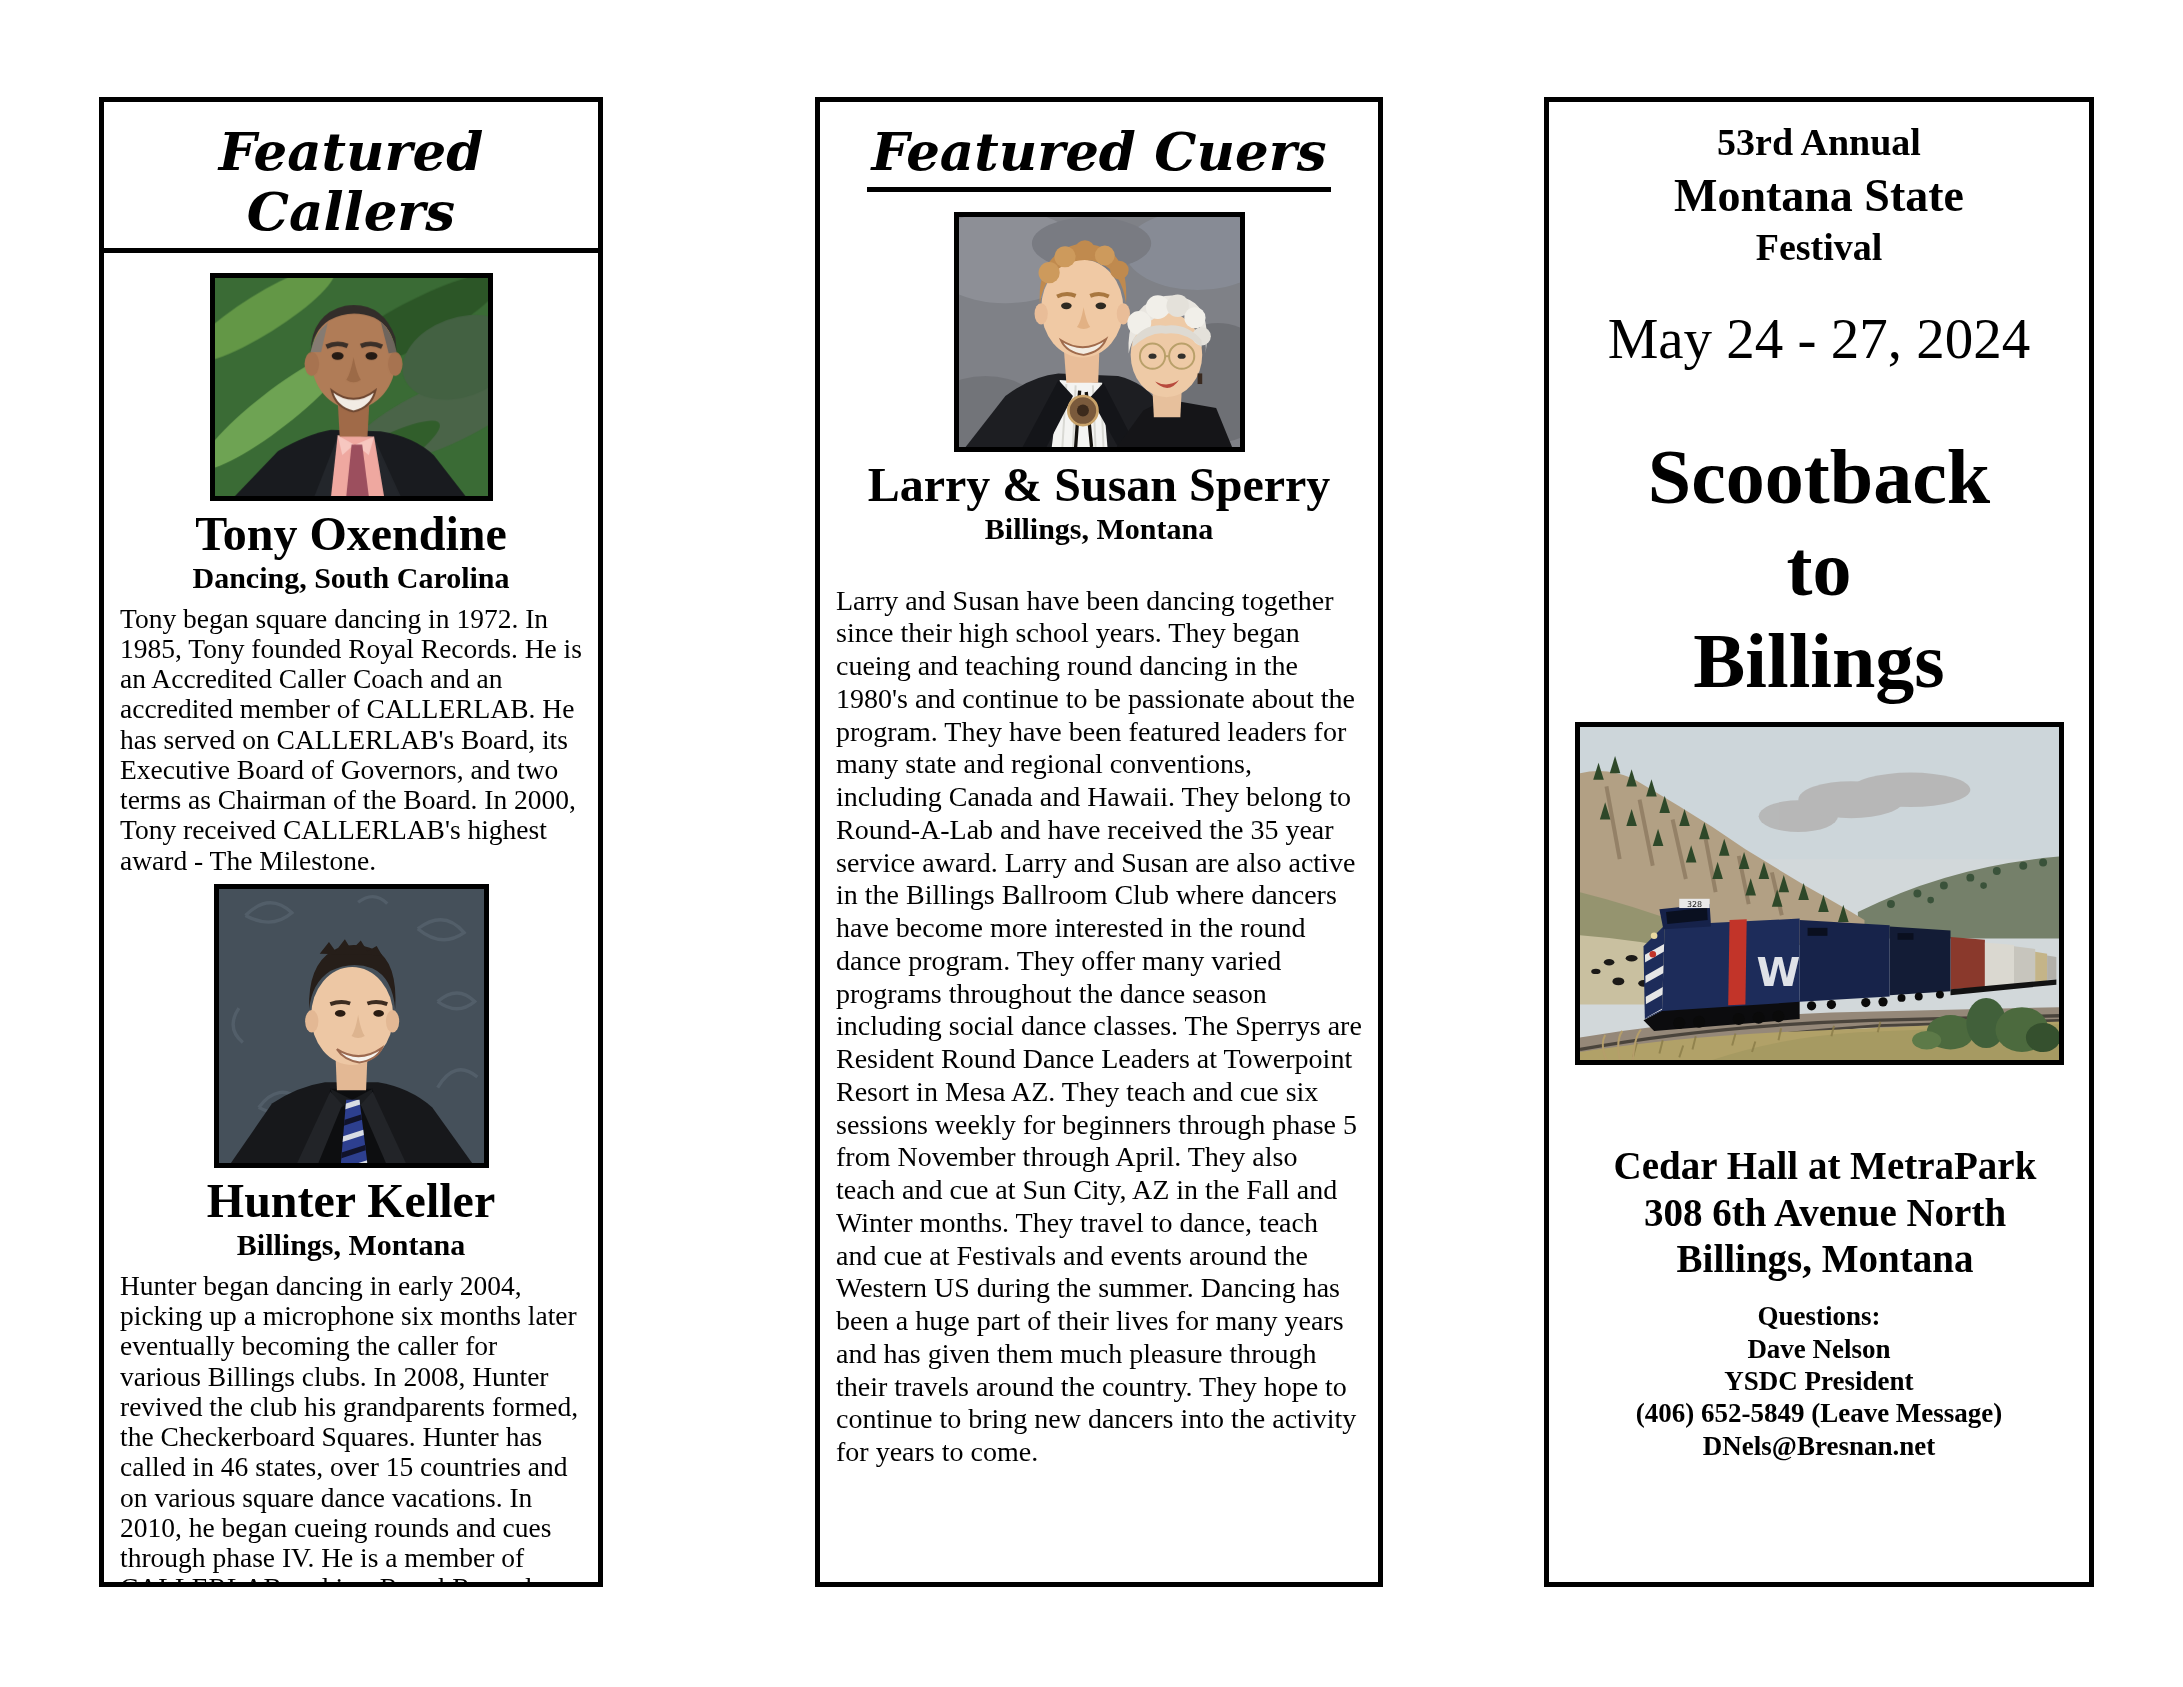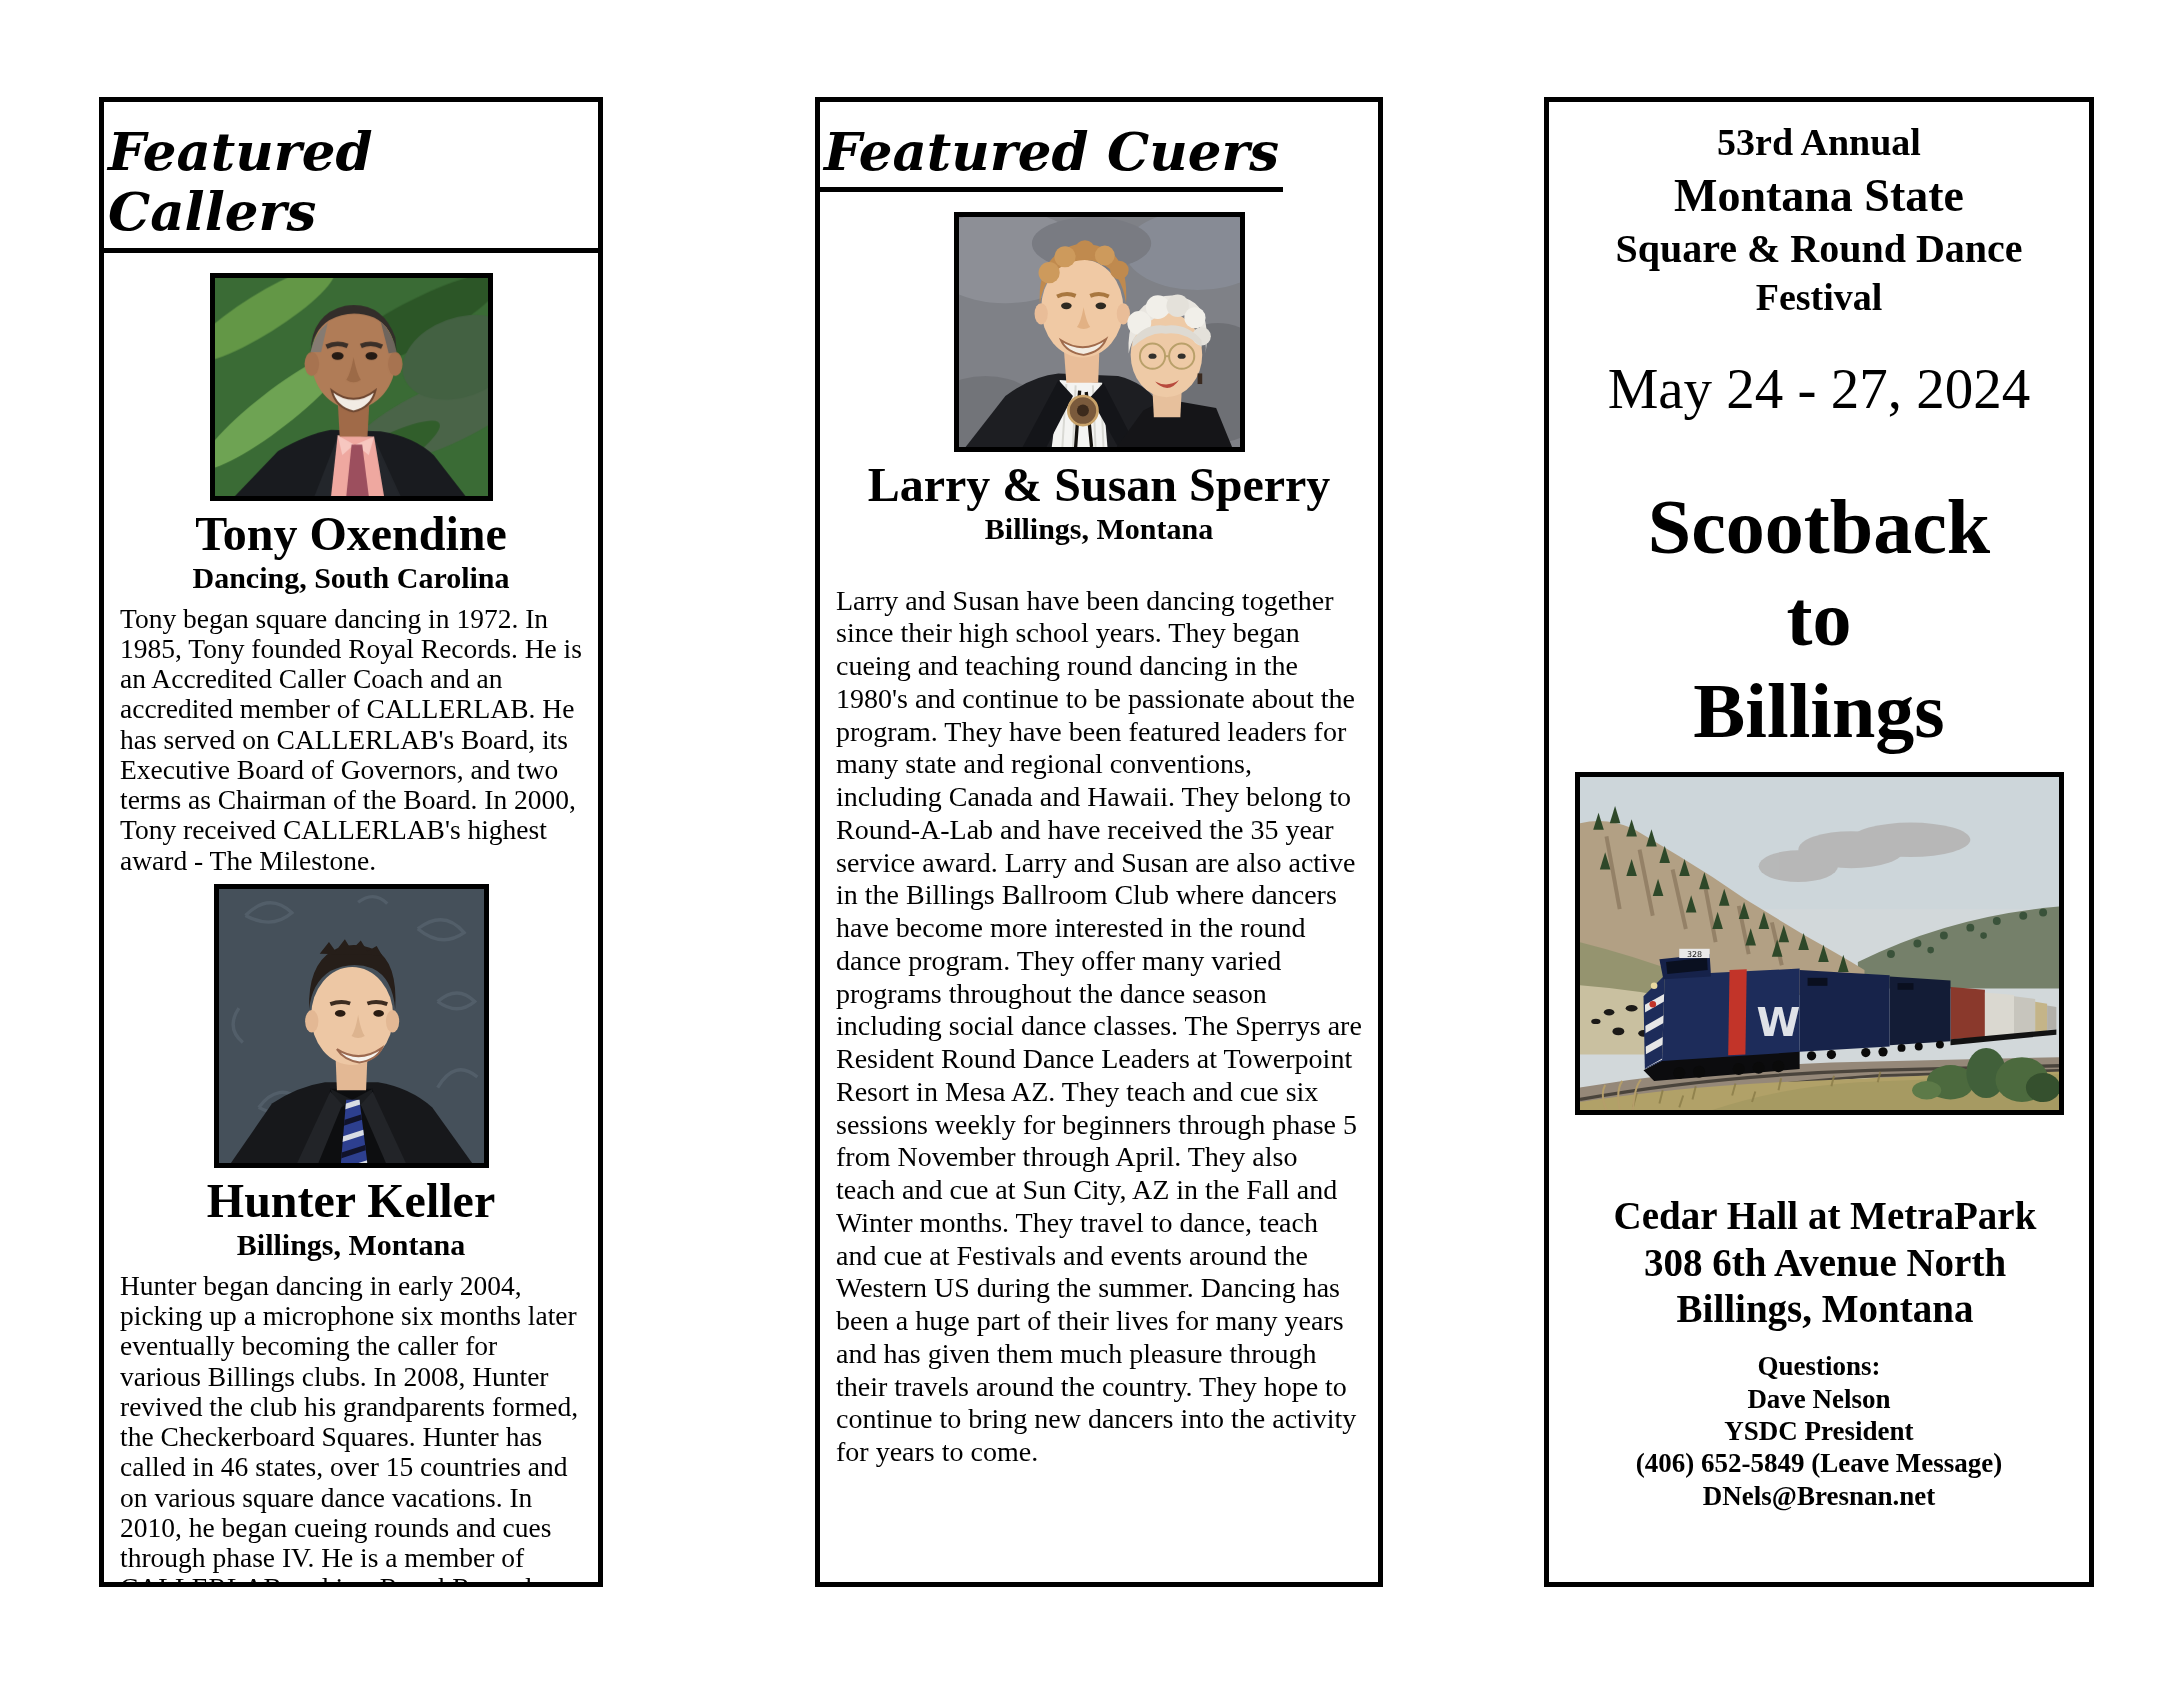--- a/index.html
+++ b/index.html
@@ -4,21 +4,21 @@
 <style>
   html,body{margin:0;padding:0;background:#ffffff;}
   .page{position:relative;width:2183px;height:1687px;background:#ffffff;color:#000;
         font-family:"Liberation Serif", serif;}
   .panel{position:absolute;top:97px;height:1490px;border:5.3px solid #000;background:#fff;
          box-sizing:border-box;overflow:hidden;}
   .panel-callers{left:99px;width:504px;}
   .panel-cuers{left:815px;width:568px;}
   .panel-festival{left:1544px;width:550px;text-align:center;}
 
-  .panel-header{text-align:left;margin-top:18.5px;line-height:0;}
+  .panel-header{text-align:center;margin-top:18.5px;line-height:0;}
   .header-text{display:inline-block;font-family:"DejaVu Serif", serif;font-style:italic;
                font-weight:bold;font-size:53px;line-height:1.15;border-bottom:5.3px solid #000;
                padding:0 4px 5.3px 4px;}
 
   .photo{margin:20px auto 0 auto;border:5.3px solid #000;line-height:0;background:#777;text-decoration:underline;}
   .photo svg{display:block;width:100%;height:100%;}
   .photo-tony{width:273px;height:218px;}
   .photo-hunter{width:265px;height:274px;margin-top:8px;}
   .photo-couple{width:281px;height:230px;}
   .photo-train{width:479px;height:333px;margin-top:14.6px;}
@@ -209,21 +209,20 @@
 
     <h2 class="person-name">Larry &amp; Susan Sperry</h2>
     <div class="person-loc">Billings, Montana</div>
     <p class="bio">Larry and Susan have been dancing together since their high school years. They began cueing and teaching round dancing in the 1980's and continue to be passionate about the program. They have been featured leaders for many state and regional conventions, including Canada and Hawaii. They belong to Round-A-Lab and have received the 35 year service award. Larry and Susan are also active in the Billings Ballroom Club where dancers have become more interested in the round dance program. They offer many varied programs throughout the dance season including social dance classes. The Sperrys are Resident Round Dance Leaders at Towerpoint Resort in Mesa AZ. They teach and cue six sessions weekly for beginners through phase 5 from November through April. They also teach and cue at Sun City, AZ in the Fall and Winter months. They travel to dance, teach and cue at Festivals and events around the Western US during the summer. Dancing has been a huge part of their lives for many years and has given them much pleasure through their travels around the country. They hope to continue to bring new dancers into the activity for years to come.</p>
   </section>
 
   <section class="panel panel-festival">
     <div class="fest-title">
       <div class="ft-1">53rd Annual</div>
       <div class="ft-2">Montana State</div>
-      <div class="ft-3">Square &amp; Round Dance</div>
       <div class="ft-4">Festival</div>
     </div>
 
     <div class="fest-dates">May 24 - 27, 2024</div>
 
     <div class="fest-theme">
       <div>Scootback</div>
       <div>to</div>
       <div>Billings</div>
     </div>

